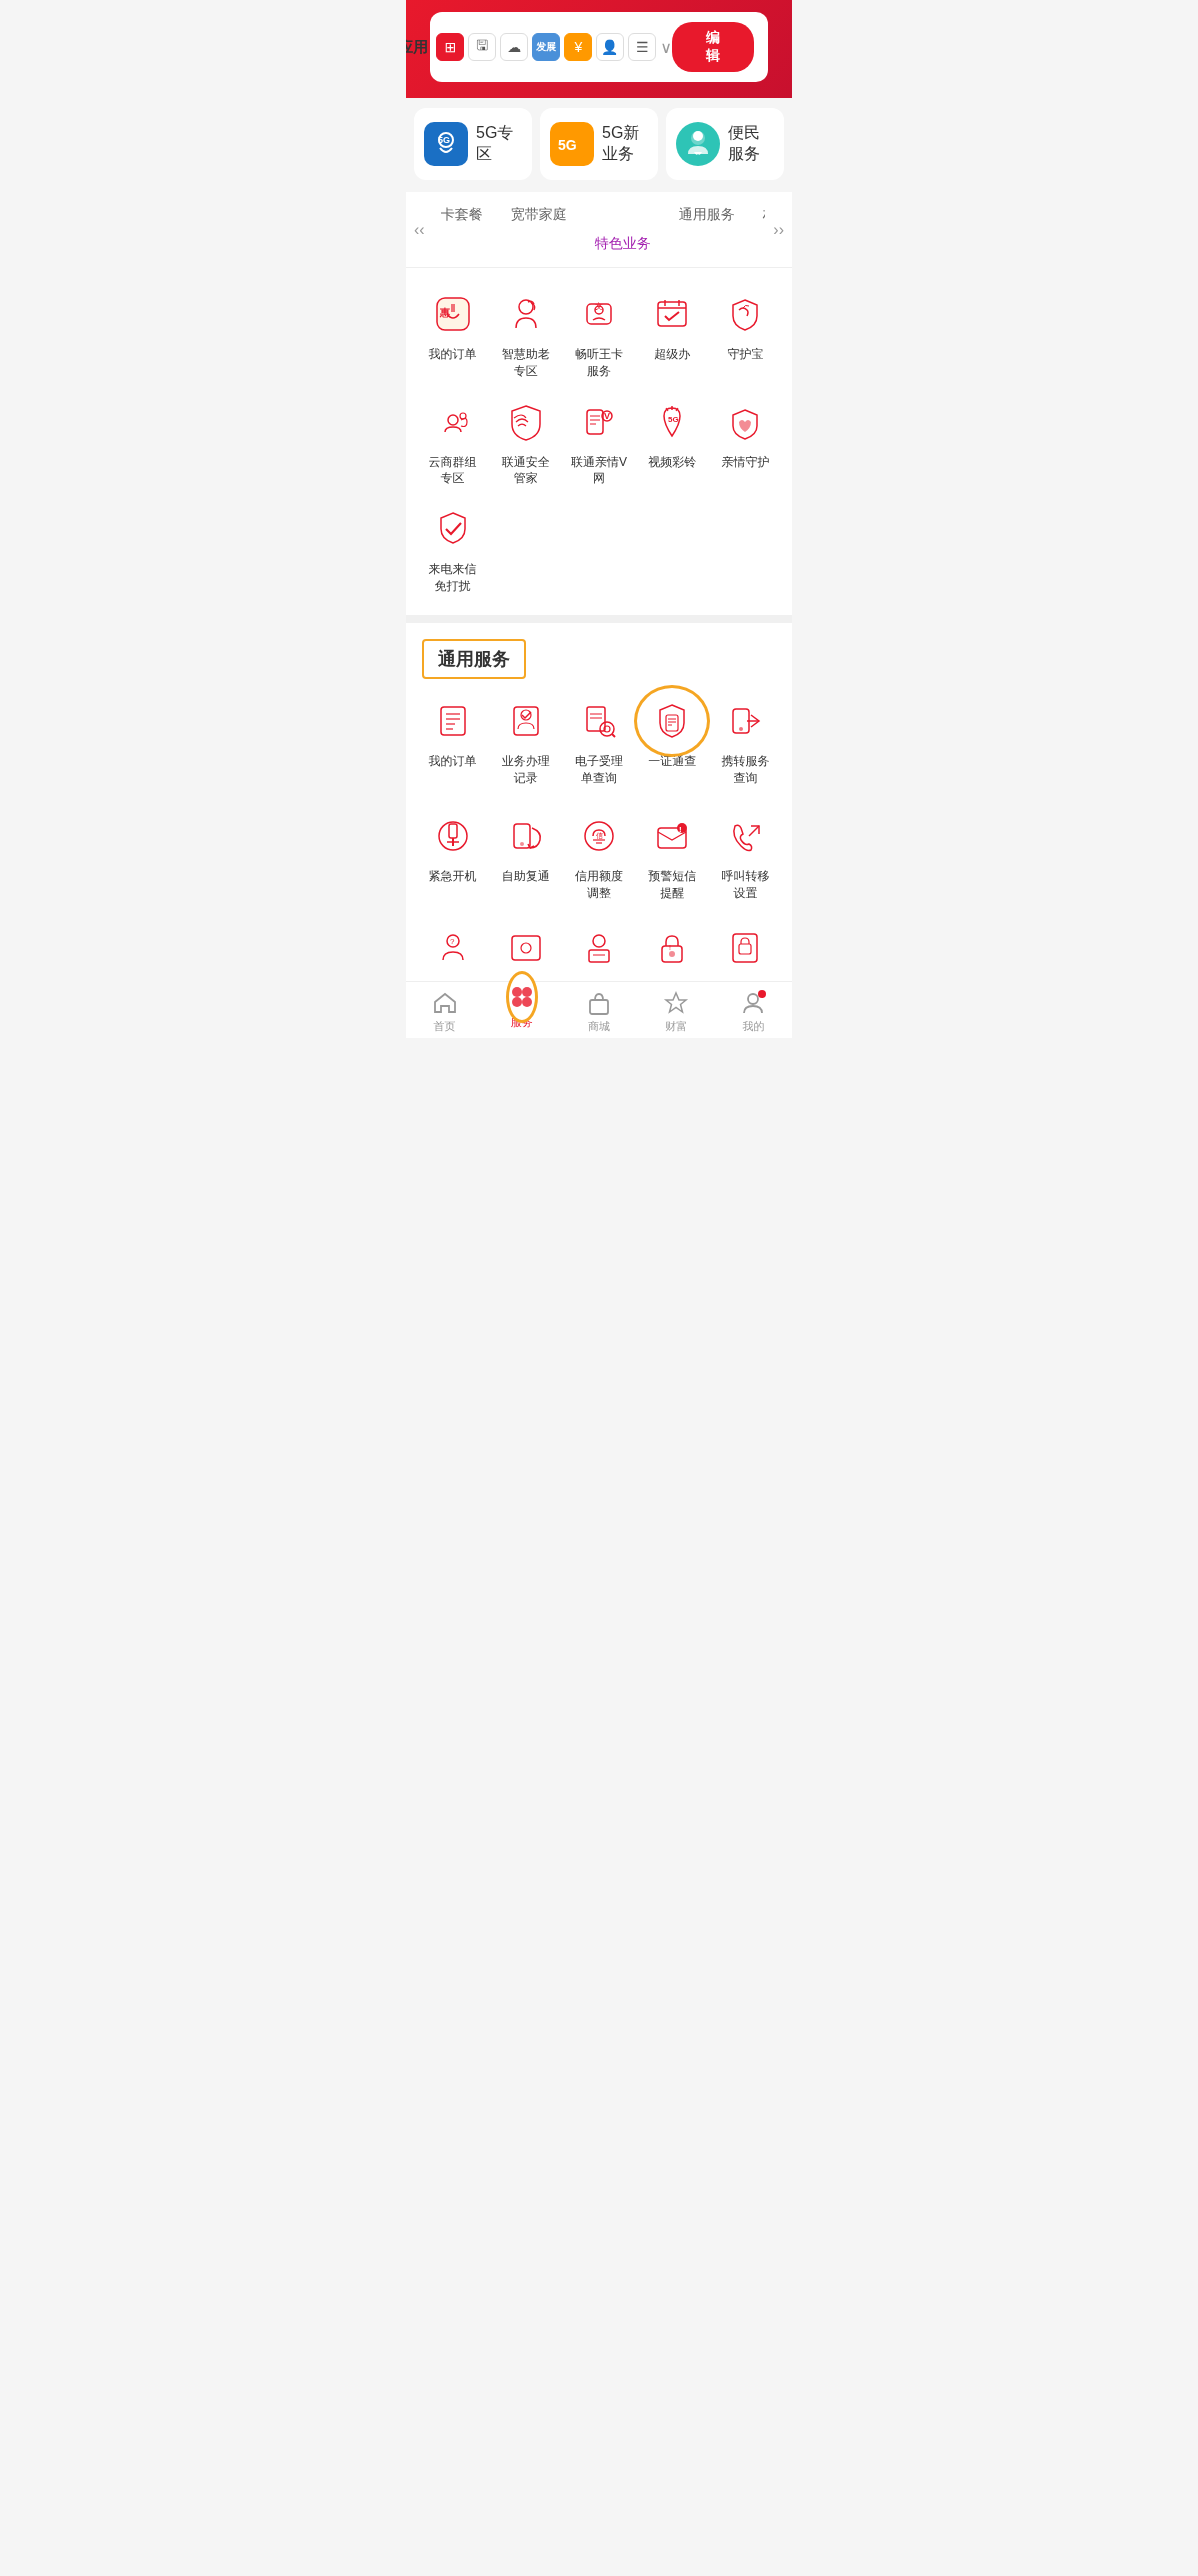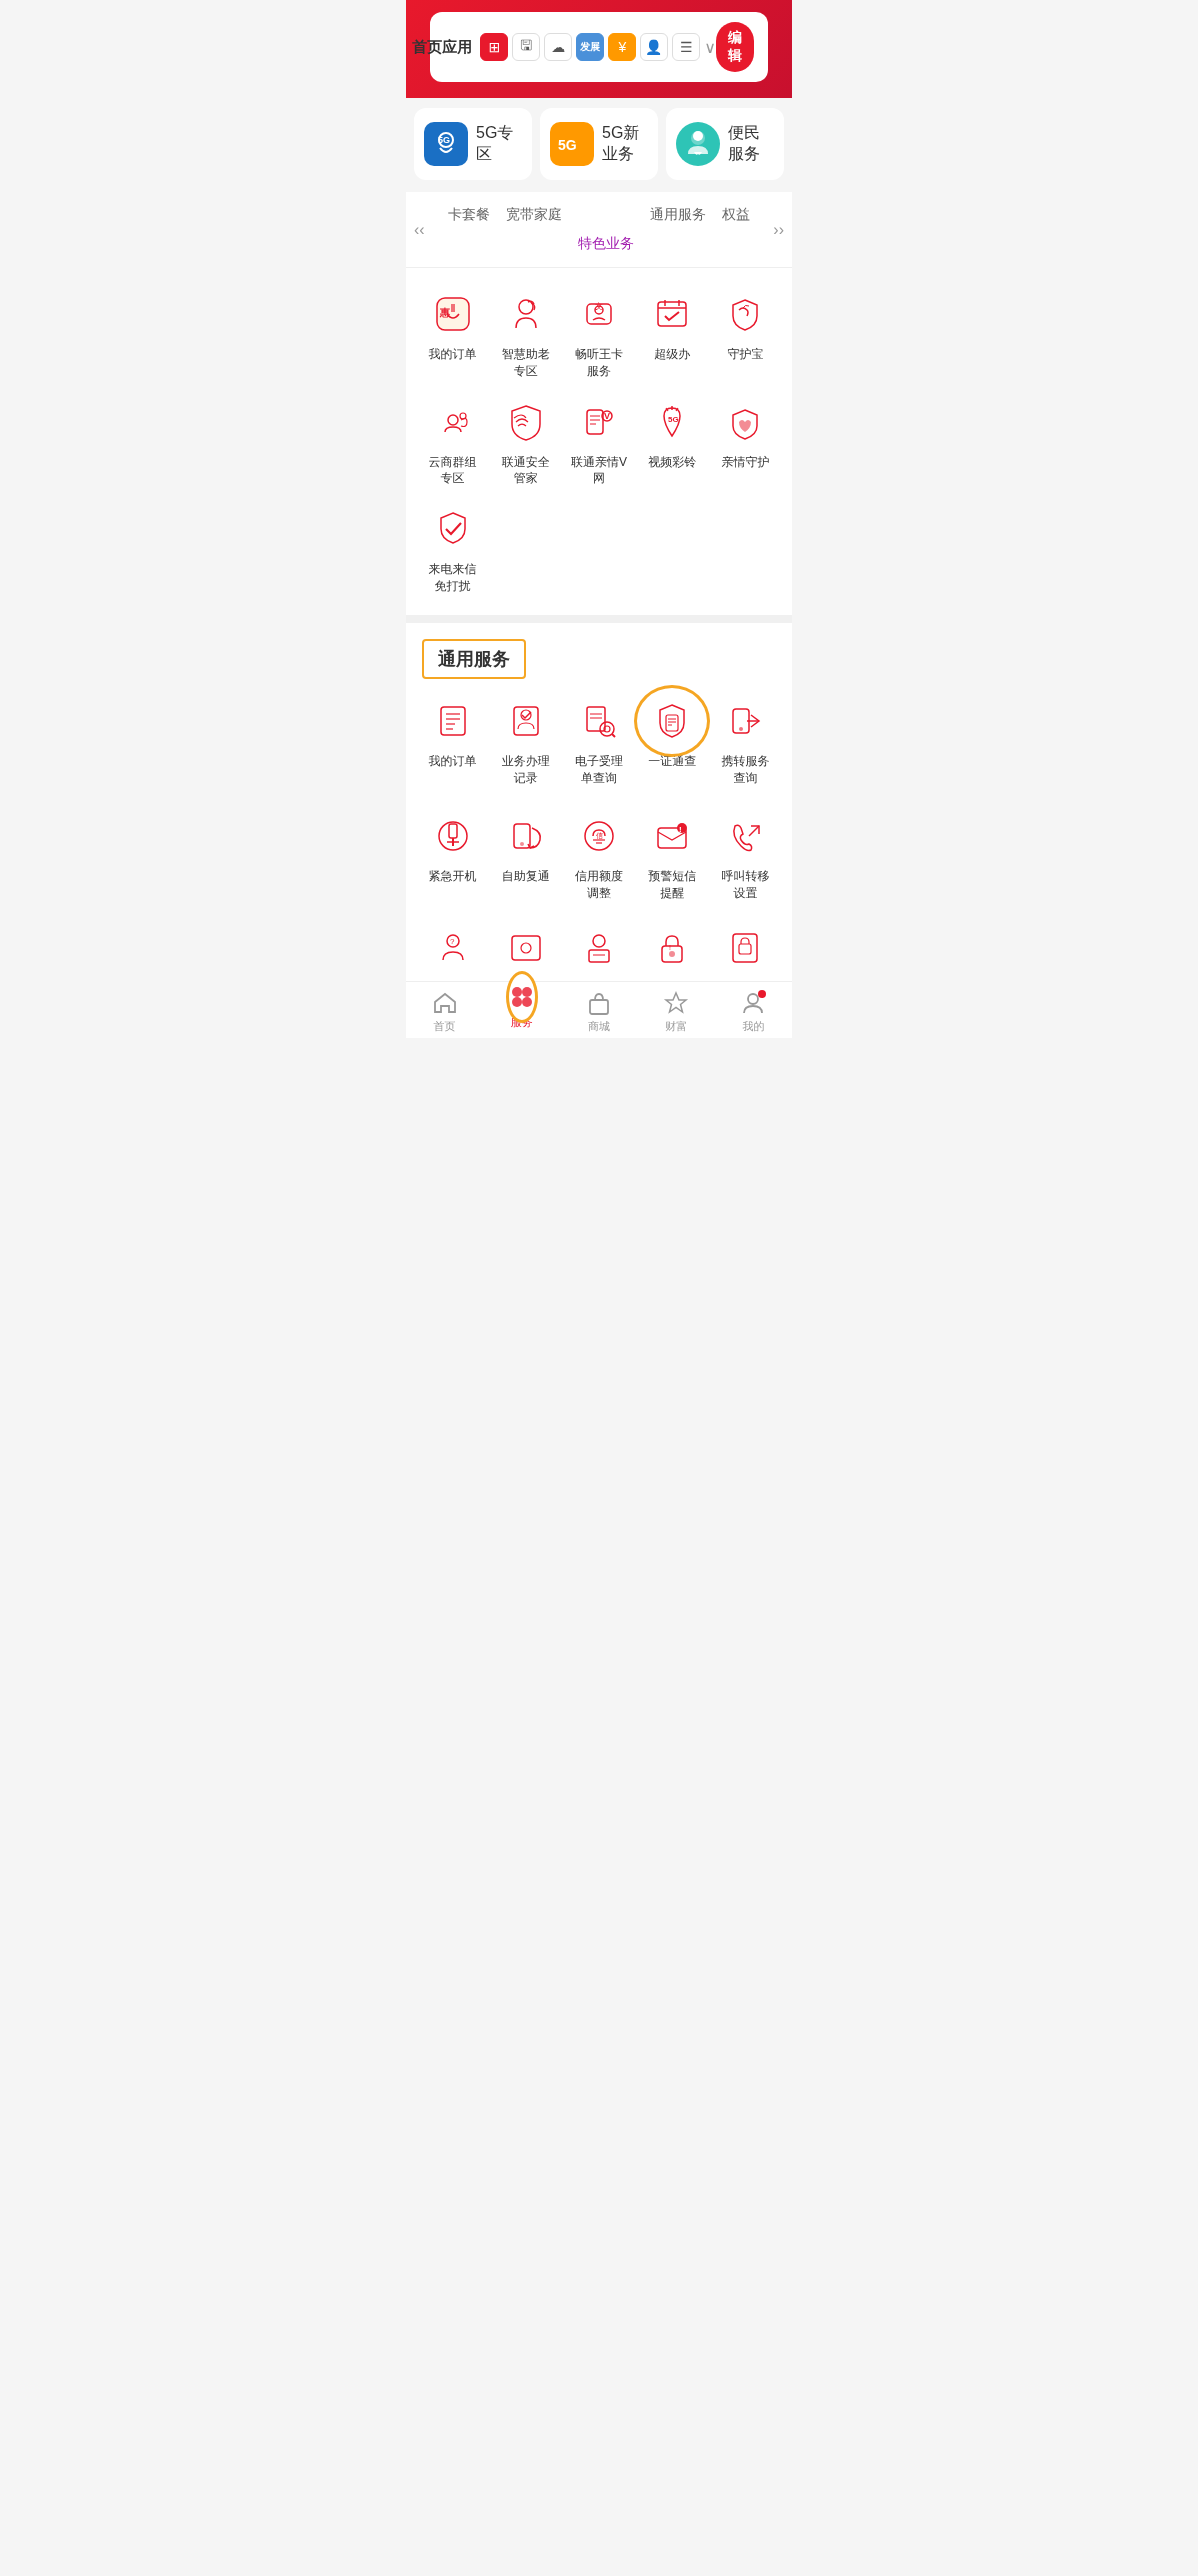--- a/index.html
+++ b/index.html
@@ -85,21 +85,21 @@
     }
     .app-icon-box.red { background: #e8192c; color: white; border-color: #e8192c; }
     .app-icon-box.blue { background: #4a90d9; color: white; border-color: #4a90d9; }
     .app-icon-box.orange { background: #f90; color: white; border-color: #f90; }
     .expand-icon { font-size: 16px; color: #999; }
     .edit-btn {
       background: #e8192c;
       color: white;
       border: none;
       border-radius: 20px;
-      padding: 7px 12px;
+      padding: 7px 34px;
       font-size: 14px;
       font-weight: bold;
       cursor: pointer;
     }
 
     
     .banner-row {
       display: flex;
       gap: 8px;
       margin: 10px 8px 0;
@@ -141,24 +141,24 @@
       overflow: hidden;
     }
     .tab-arrow {
       padding: 0 8px;
       color: #999;
       font-size: 16px;
       flex-shrink: 0;
     }
     .tab-items {
       display: flex;
-      gap: 0;
+      gap: 12px;
       flex: 1;
       overflow: hidden;
-      justify-content: center;
+      justify-content: space-between;
     }
     .tab-item {
       font-size: 14px;
       color: #666;
       padding: 4px 8px;
       cursor: pointer;
       white-space: nowrap;
       flex-shrink: 0;
     }
     .tab-item.active {

